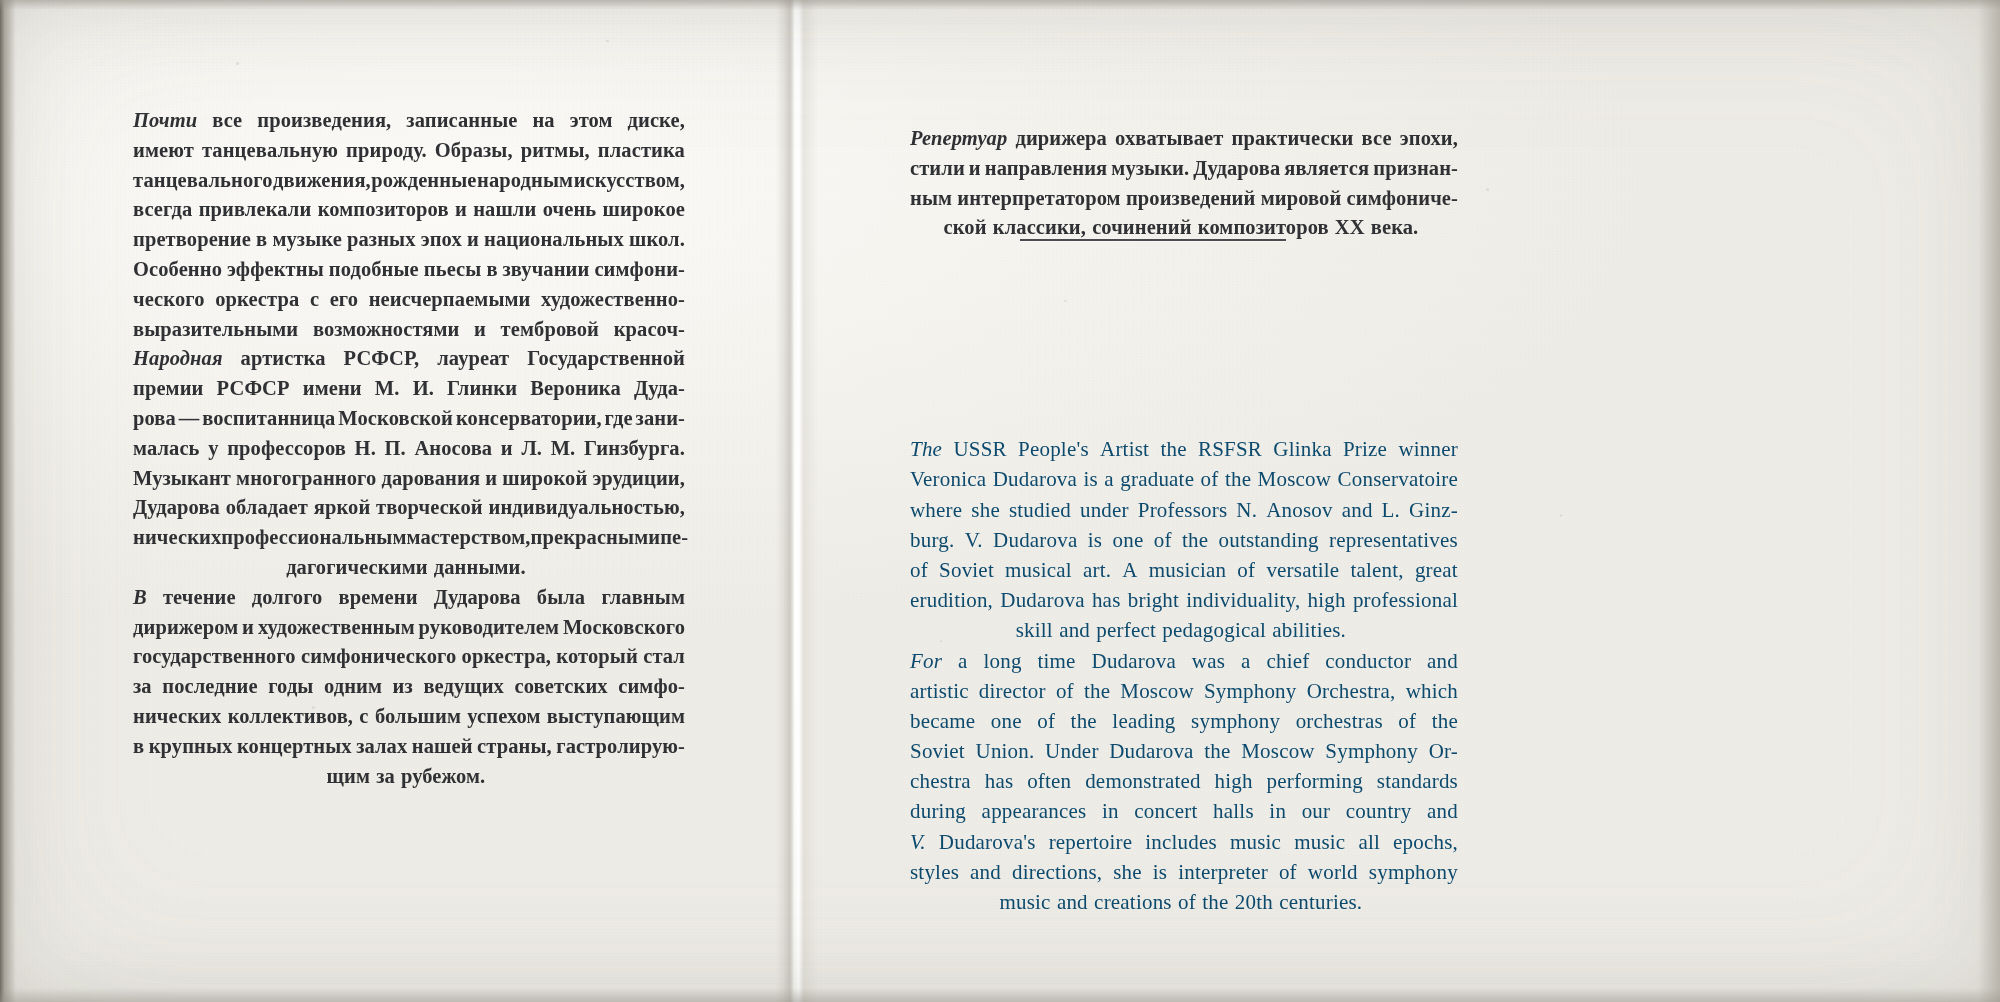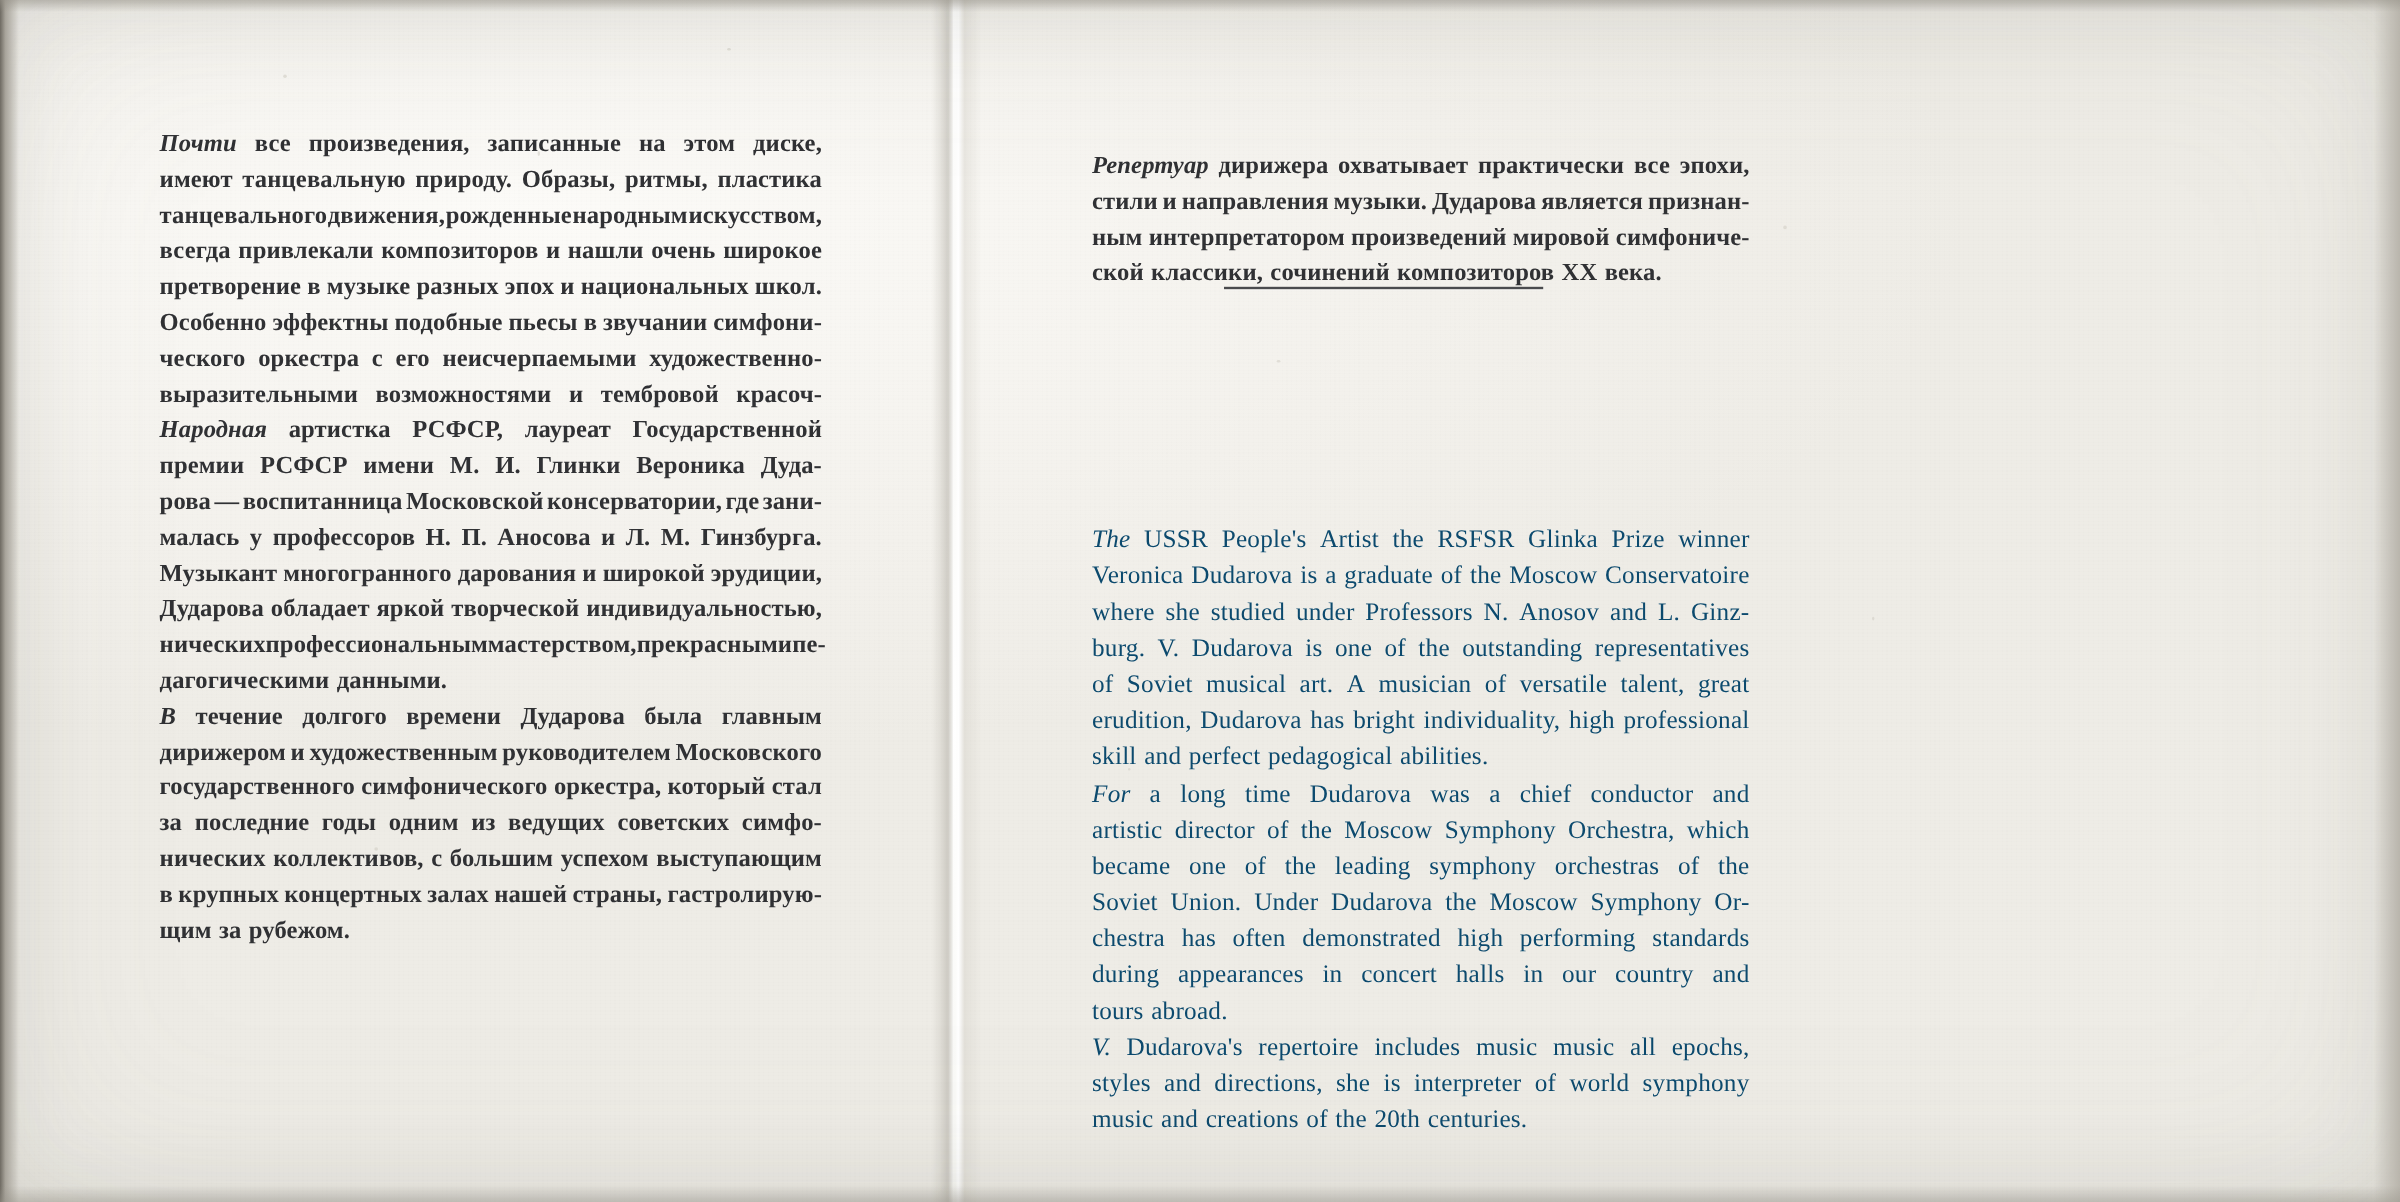--- a/index.html
+++ b/index.html
@@ -110,21 +110,21 @@
 
   
   .line {
     display: flex;
     justify-content: space-between;
     white-space: nowrap;
     height: 29.6px;
     overflow: visible;
   }
   .line.last {
-    justify-content: flex-start;
+    justify-content: center;
   }
   .line > span {
     display: inline-block;
   }
   .line.last > span {
     margin-right: .30em;
   }
   .line .indent {
     font-style: italic;
   }
@@ -553,24 +553,20 @@
             <span>during</span>
             <span>appearances</span>
             <span>in</span>
             <span>concert</span>
             <span>halls</span>
             <span>in</span>
             <span>our</span>
             <span>country</span>
             <span>and</span>
           </div>
-          <div class="line last">
-            <span>tours</span>
-            <span>abroad.</span>
-          </div>
         </div>
         <div class="para">
           <div class="line">
             <span class="indent">V.</span>
             <span>Dudarova's</span>
             <span>repertoire</span>
             <span>includes</span>
             <span>music</span>
             <span>music</span>
             <span>all</span>

